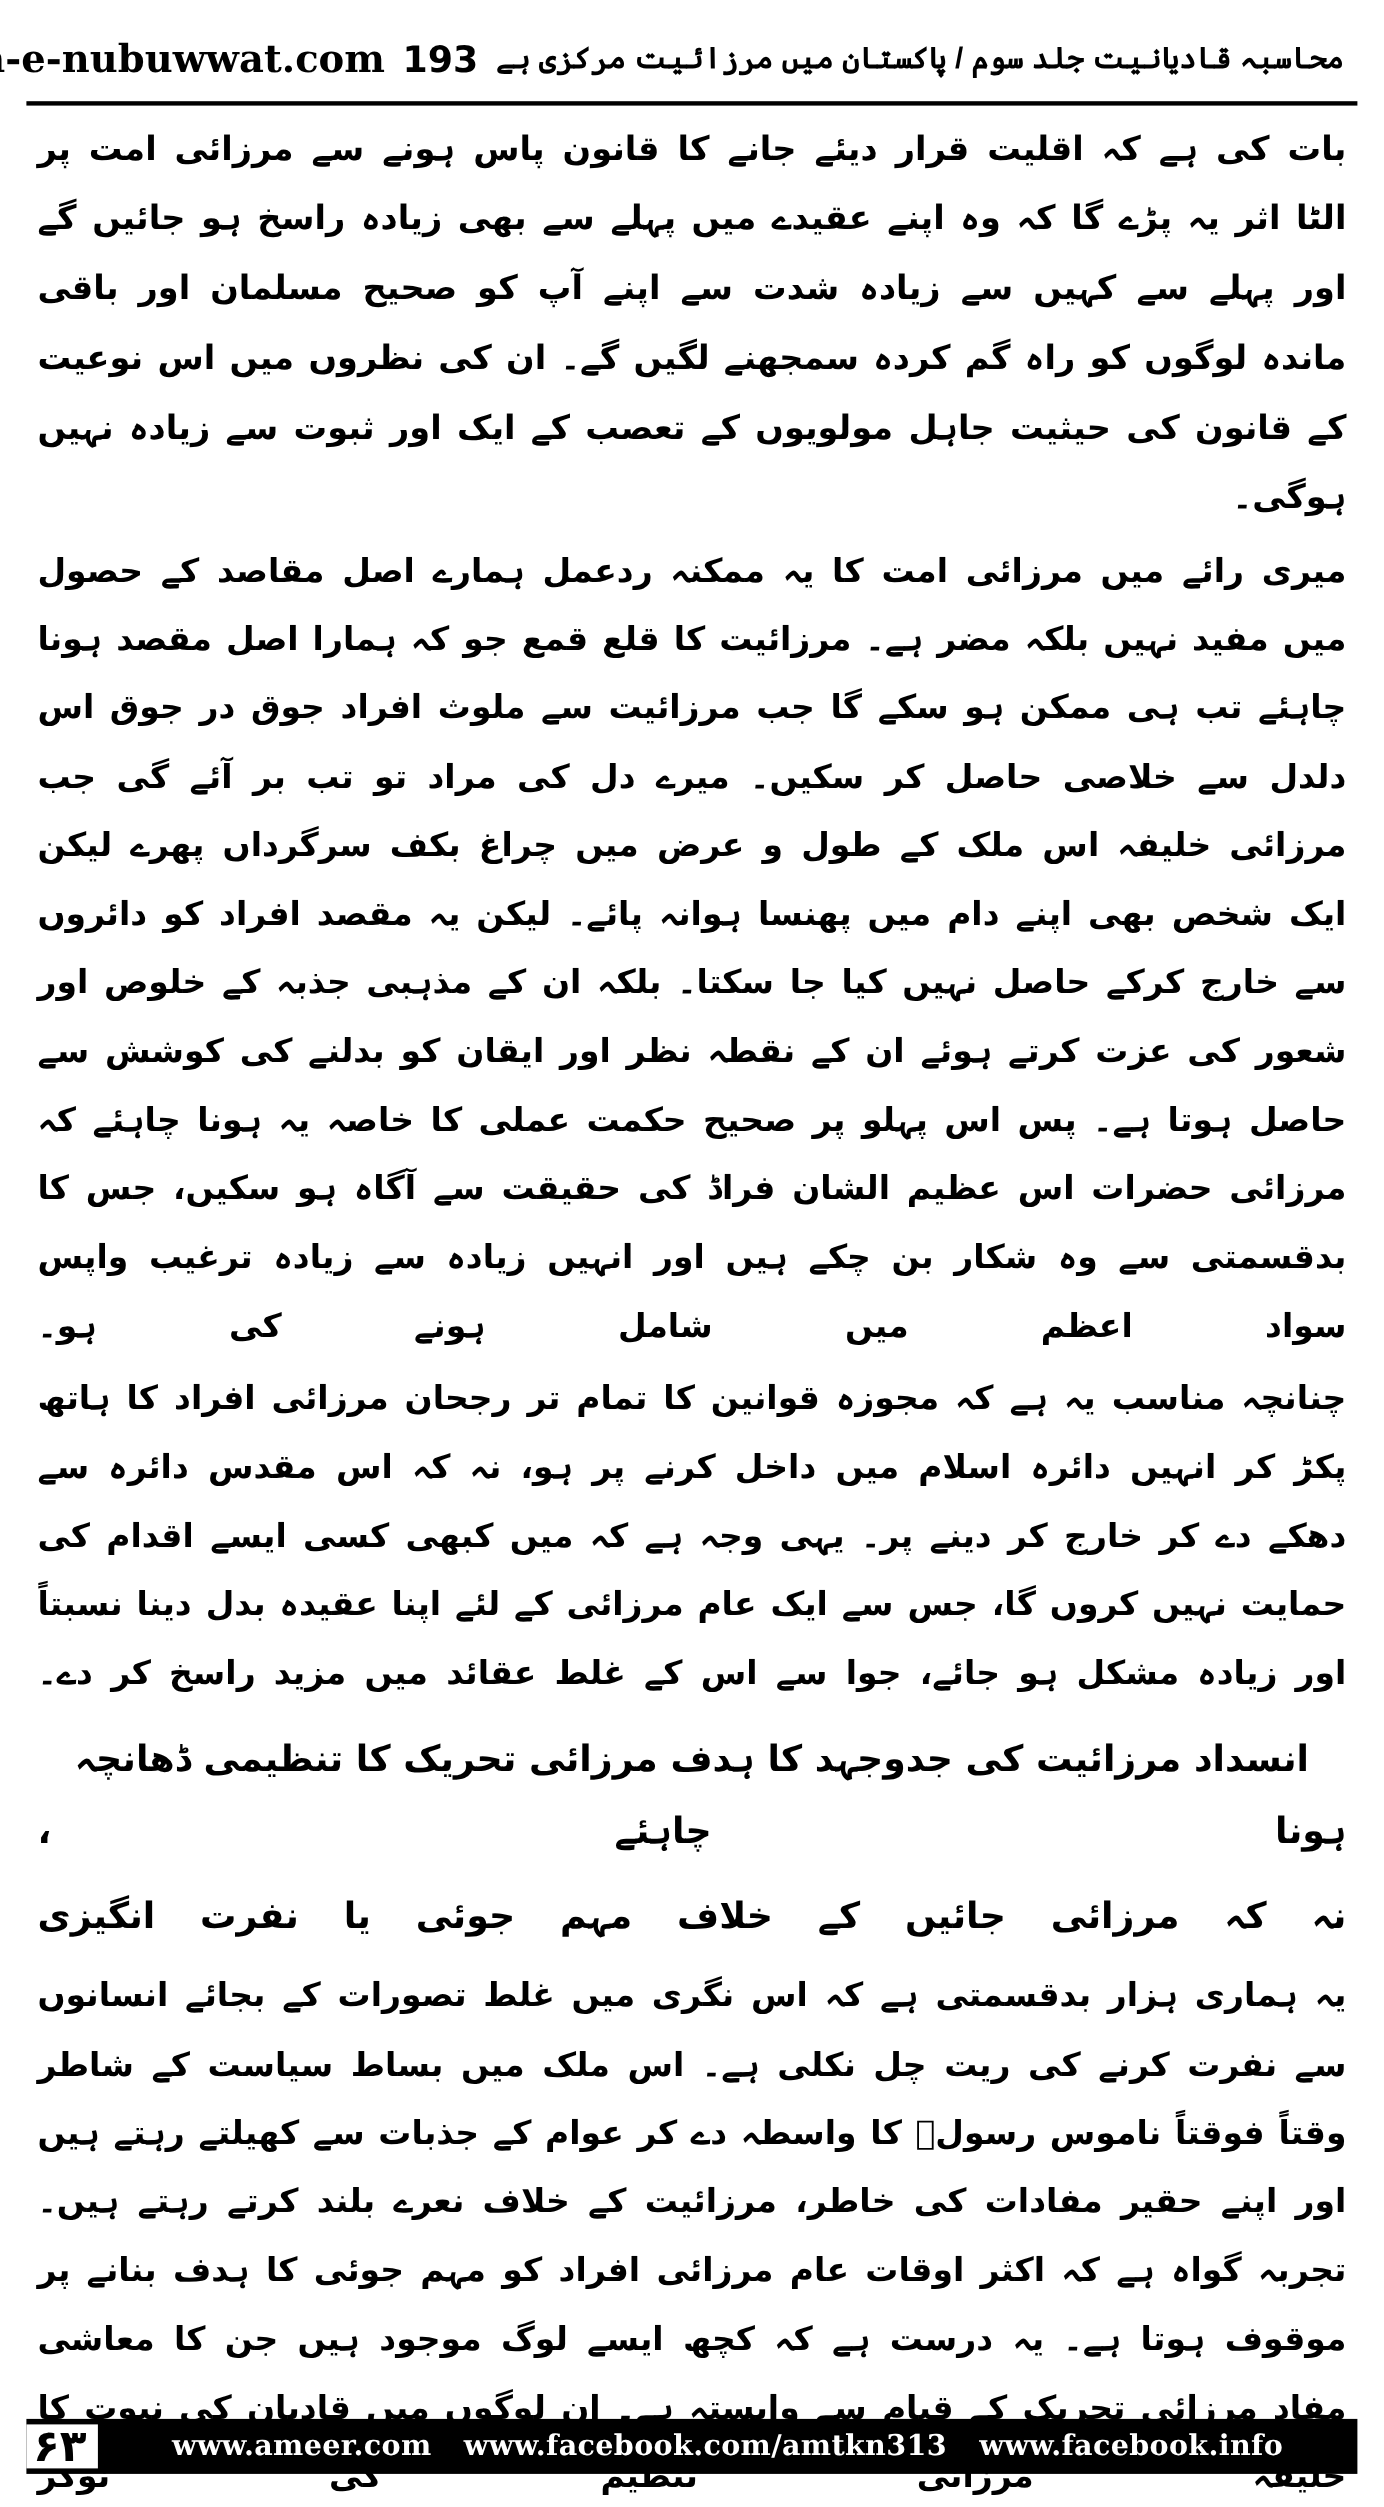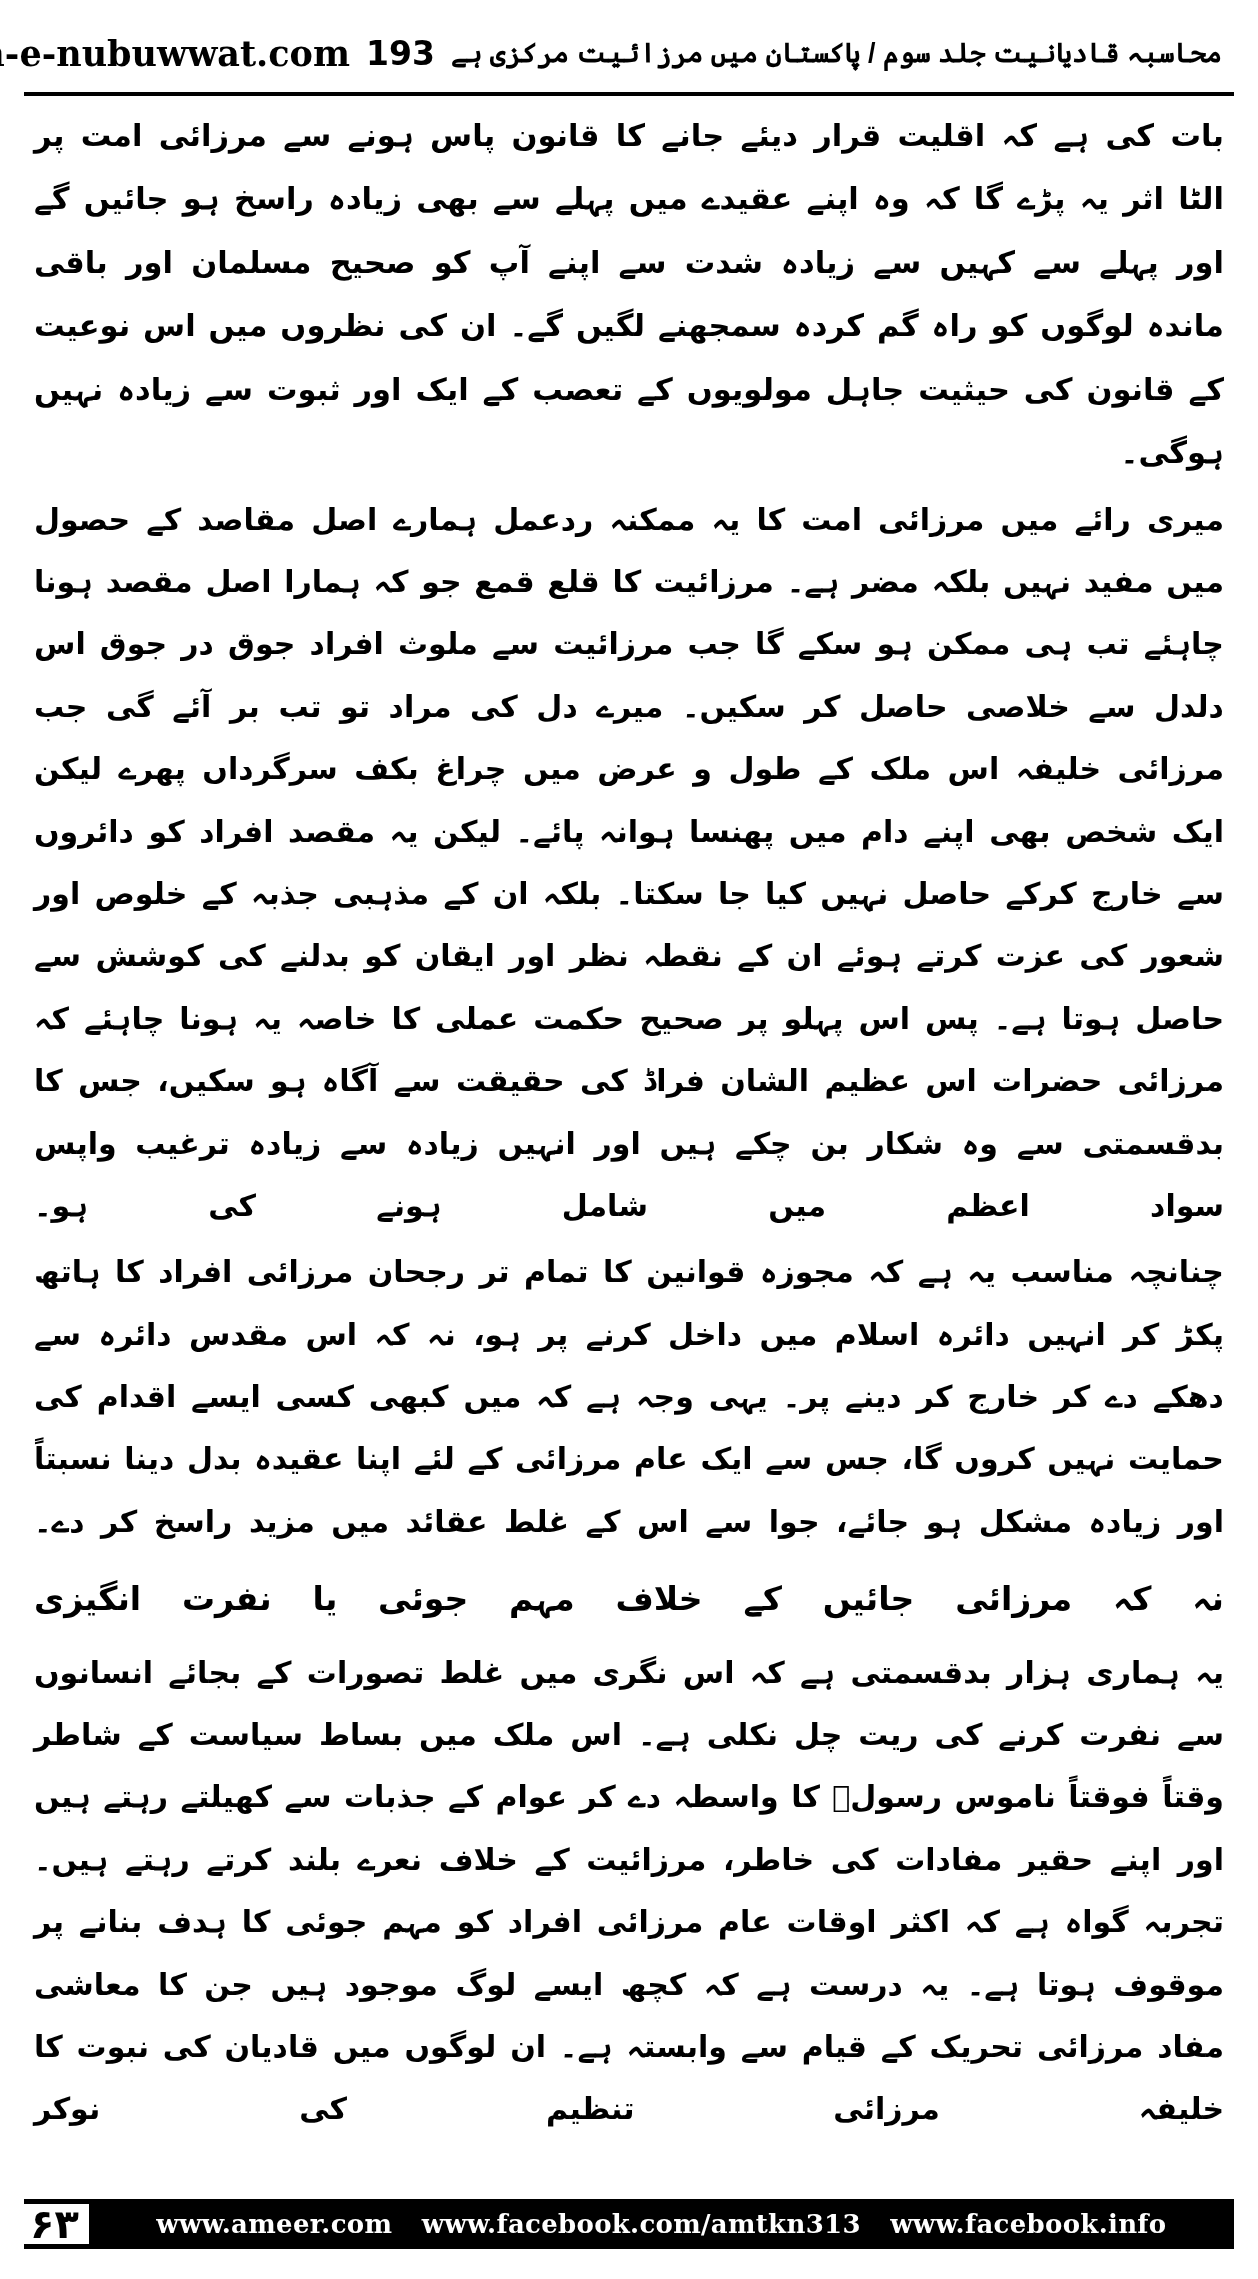--- a/index.html
+++ b/index.html
@@ -156,20 +156,21 @@
     <div class="header-page-no">193</div>
     <div class="header-left">ameer@khatm-e-nubuwwat.com</div>
   </div>
 
   <div class="rule top"></div>
 
   <div class="body">
     <p class="para p1">بات کی ہے کہ اقلیت قرار دیئے جانے کا قانون پاس ہونے سے مرزائی امت پر الٹا اثر یہ پڑے گا کہ وہ اپنے عقیدے میں پہلے سے بھی زیادہ راسخ ہو جائیں گے اور پہلے سے کہیں سے زیادہ شدت سے اپنے آپ کو صحیح مسلمان اور باقی ماندہ لوگوں کو راہ گم کردہ سمجھنے لگیں گے۔ ان کی نظروں میں اس نوعیت کے قانون کی حیثیت جاہل مولویوں کے تعصب کے ایک اور ثبوت سے زیادہ نہیں ہوگی۔</p>
     <p class="para">میری رائے میں مرزائی امت کا یہ ممکنہ ردعمل ہمارے اصل مقاصد کے حصول میں مفید نہیں بلکہ مضر ہے۔ مرزائیت کا قلع قمع جو کہ ہمارا اصل مقصد ہونا چاہئے تب ہی ممکن ہو سکے گا جب مرزائیت سے ملوث افراد جوق در جوق اس دلدل سے خلاصی حاصل کر سکیں۔ میرے دل کی مراد تو تب بر آئے گی جب مرزائی خلیفہ اس ملک کے طول و عرض میں چراغ بکف سرگرداں پھرے لیکن ایک شخص بھی اپنے دام میں پھنسا ہوانہ پائے۔ لیکن یہ مقصد افراد کو دائروں سے خارج کرکے حاصل نہیں کیا جا سکتا۔ بلکہ ان کے مذہبی جذبہ کے خلوص اور شعور کی عزت کرتے ہوئے ان کے نقطہ نظر اور ایقان کو بدلنے کی کوشش سے حاصل ہوتا ہے۔ پس اس پہلو پر صحیح حکمت عملی کا خاصہ یہ ہونا چاہئے کہ مرزائی حضرات اس عظیم الشان فراڈ کی حقیقت سے آگاہ ہو سکیں، جس کا بدقسمتی سے وہ شکار بن چکے ہیں اور انہیں زیادہ سے زیادہ ترغیب واپس سواد اعظم میں شامل ہونے کی ہو۔</p>
     <p class="para">چنانچہ مناسب یہ ہے کہ مجوزہ قوانین کا تمام تر رجحان مرزائی افراد کا ہاتھ پکڑ کر انہیں دائرہ اسلام میں داخل کرنے پر ہو، نہ کہ اس مقدس دائرہ سے دھکے دے کر خارج کر دینے پر۔ یہی وجہ ہے کہ میں کبھی کسی ایسے اقدام کی حمایت نہیں کروں گا، جس سے ایک عام مرزائی کے لئے اپنا عقیدہ بدل دینا نسبتاً اور زیادہ مشکل ہو جائے، جوا سے اس کے غلط عقائد میں مزید راسخ کر دے۔</p>
+    <div class="heading">انسداد مرزائیت کی جدوجہد کا ہدف مرزائی تحریک کا تنظیمی ڈھانچہ ہونا چاہئے ،</div>
     <div class="heading">نہ کہ مرزائی جائیں کے خلاف مہم جوئی یا نفرت انگیزی</div>
     <p class="para">یہ ہماری ہزار بدقسمتی ہے کہ اس نگری میں غلط تصورات کے بجائے انسانوں سے نفرت کرنے کی ریت چل نکلی ہے۔ اس ملک میں بساط سیاست کے شاطر وقتاً فوقتاً ناموس رسولؐ کا واسطہ دے کر عوام کے جذبات سے کھیلتے رہتے ہیں اور اپنے حقیر مفادات کی خاطر، مرزائیت کے خلاف نعرے بلند کرتے رہتے ہیں۔ تجربہ گواہ ہے کہ اکثر اوقات عام مرزائی افراد کو مہم جوئی کا ہدف بنانے پر موقوف ہوتا ہے۔ یہ درست ہے کہ کچھ ایسے لوگ موجود ہیں جن کا معاشی مفاد مرزائی تحریک کے قیام سے وابستہ ہے۔ ان لوگوں میں قادیان کی نبوت کا خلیفہ مرزائی تنظیم کی نوکر</p>
   </div>
 
   <div class="footer">
     <div class="footer-bar"></div>
     <div class="footer-page">۶۳</div>
     <div class="footer-links">
       <span>www.ameer.com</span>
       <span>www.facebook.com/amtkn313</span>

